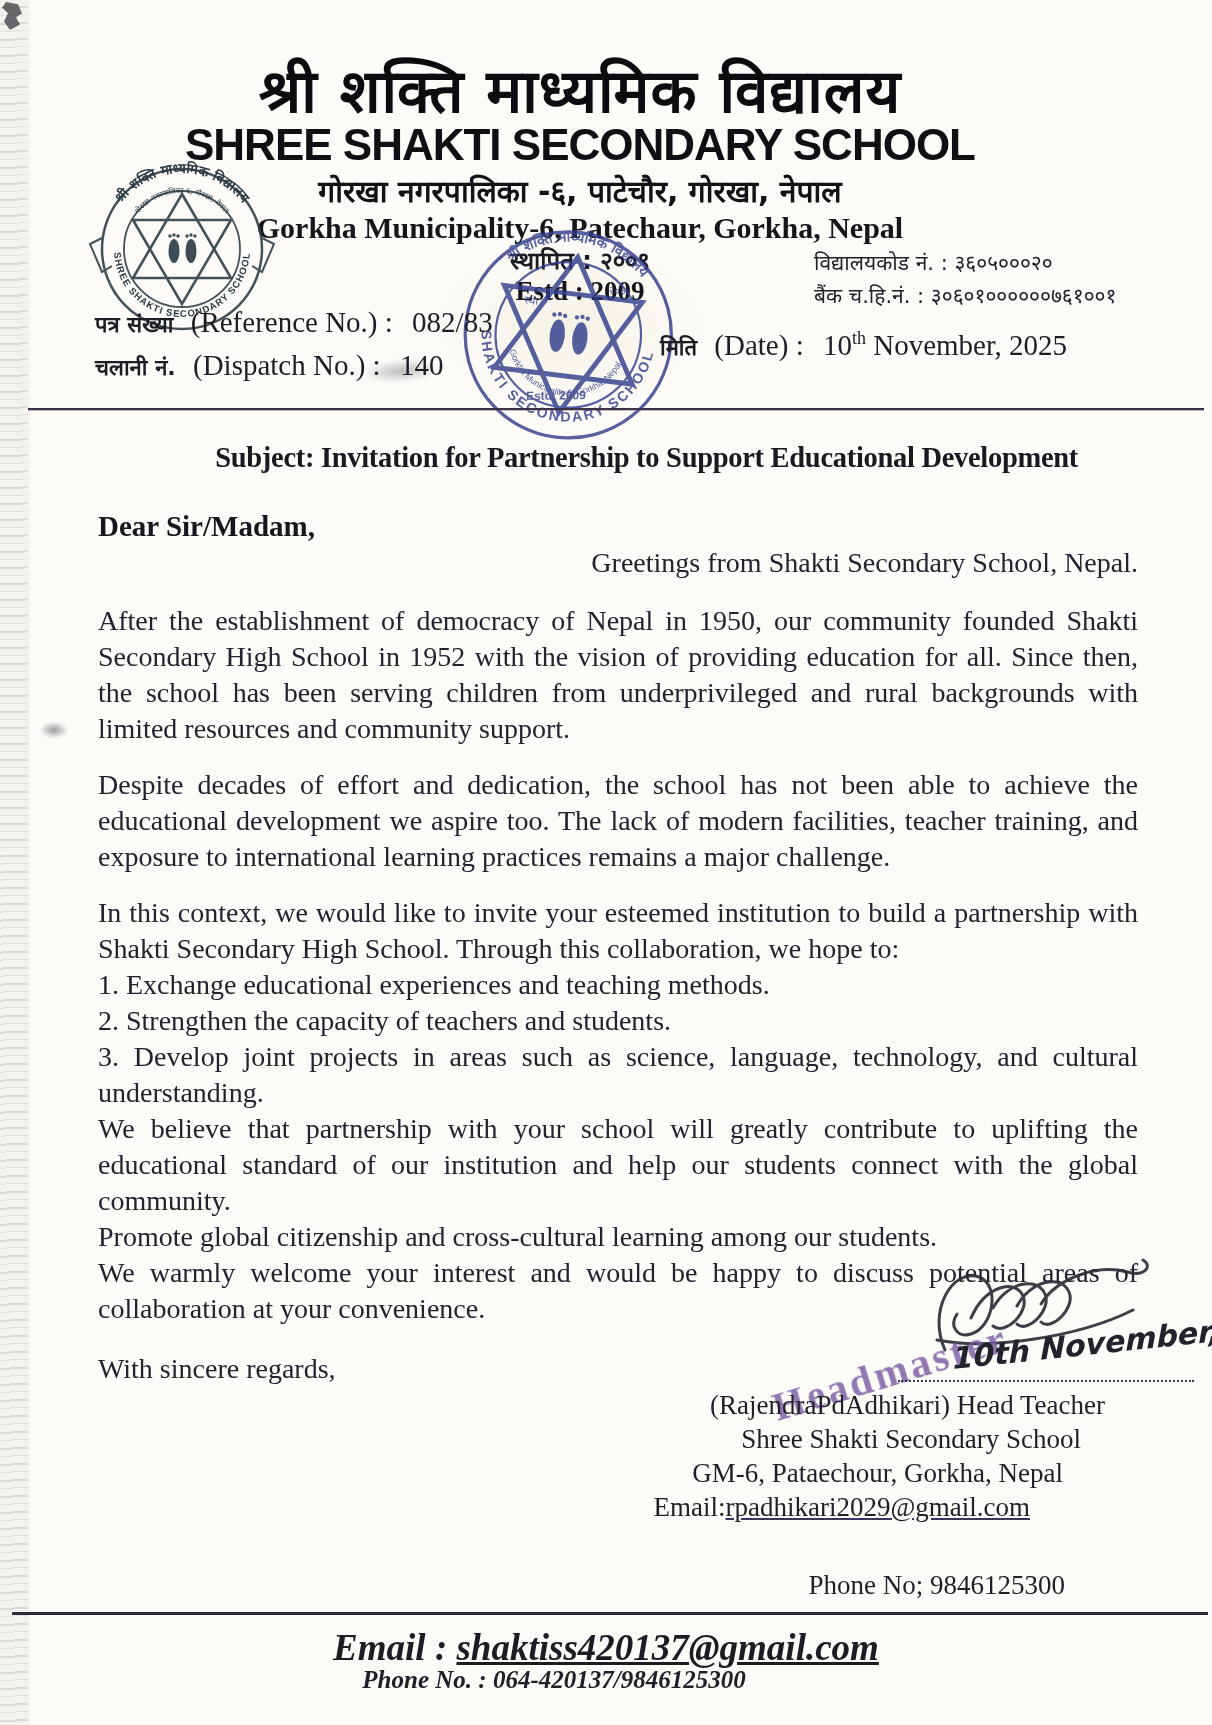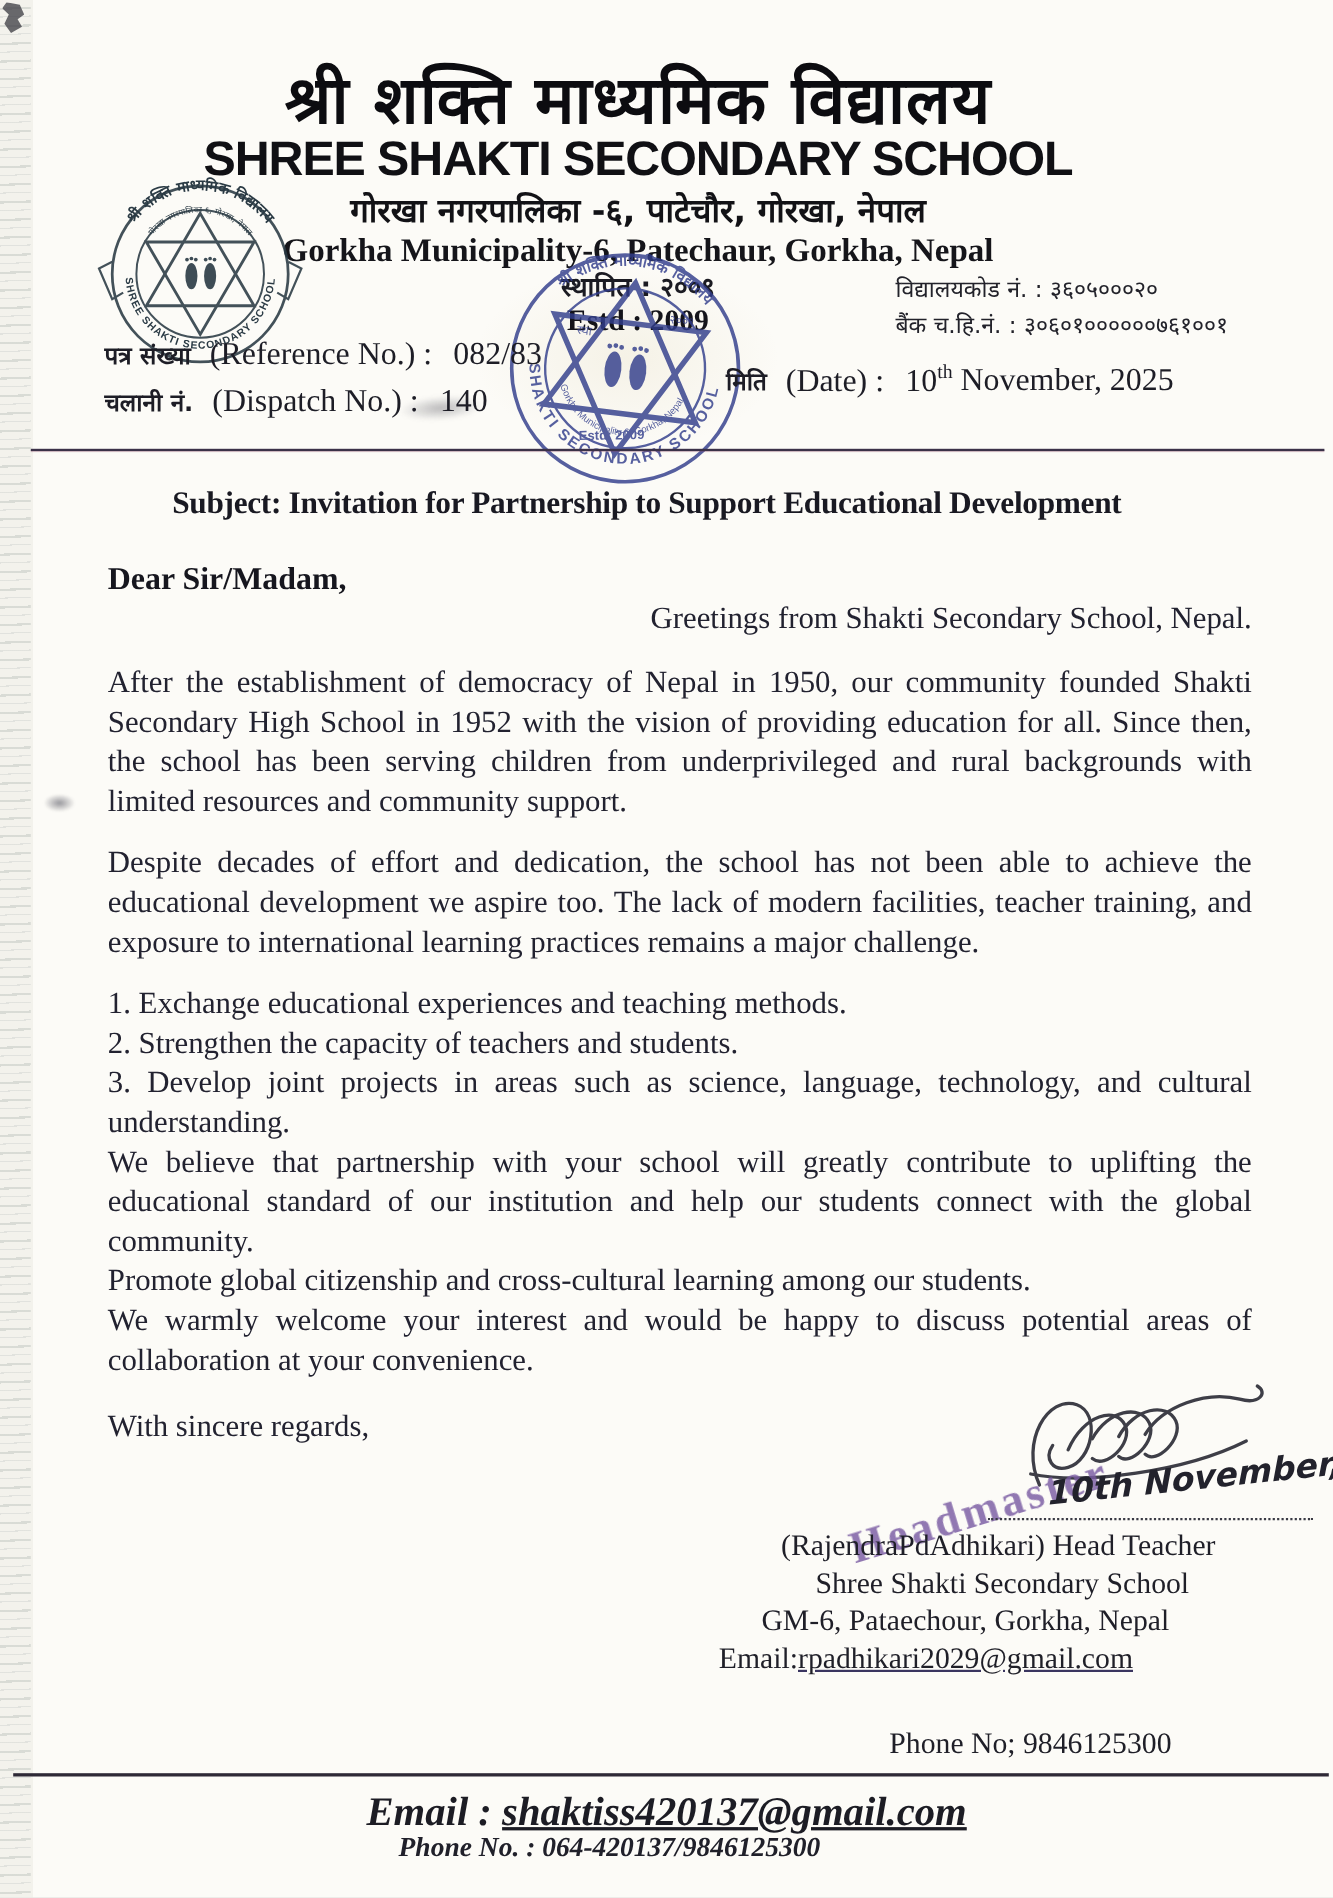--- a/index.html
+++ b/index.html
@@ -71,21 +71,21 @@
   .refval{margin-left:12px;}
   sup{font-size:.62em;}
   .rule-top{
     position:absolute;left:28px;top:408px;width:1176px;height:2px;
     background:#3b3148;box-shadow:0 1px 0 rgba(120,60,90,.35);
   }
 
   
   .doc{position:absolute;left:98px;top:440px;width:1040px;
     font-size:28px;line-height:36px;color:#222230;}
-  .subject{text-align:center;font-weight:bold;font-size:28.5px;
+  .subject{text-align:right;font-weight:bold;font-size:28.5px;
     color:#191922;padding-right:60px;margin-bottom:32px;letter-spacing:-.3px;}
   .salutation{font-weight:bold;font-size:29px;margin-bottom:1px;color:#16161e;}
   .intro{margin-bottom:22px;text-align:right;}
   .para{text-align:justify;margin:0 0 20px 0;}
   .tight{margin:0;text-align:justify;}
   .closing{margin-top:24px;}
 
   
   .sig-svg{position:absolute;left:925px;top:1252px;pointer-events:none;}
   .hm-stamp{
@@ -237,20 +237,21 @@
 
   <div class="doc">
     <div class="subject">
       <span>Subject:</span>
       <span>Invitation for Partnership to Support Educational Development</span>
     </div>
     <div class="salutation">Dear Sir/Madam,</div>
     <div class="intro">Greetings from Shakti Secondary School, Nepal.</div>
     <p class="para">After the establishment of democracy of Nepal in 1950, our community founded Shakti Secondary High School in 1952 with the vision of providing education for all. Since then, the school has been serving children from underprivileged and rural backgrounds with limited resources and community support.</p>
     <p class="para">Despite decades of effort and dedication, the school has not been able to achieve the educational development we aspire too. The lack of modern facilities, teacher training, and exposure to international learning practices remains a major challenge.</p>
+    <p class="tight">In this context, we would like to invite your esteemed institution to build a partnership with Shakti Secondary High School. Through this collaboration, we hope to:</p>
     <div class="tight">1. Exchange educational experiences and teaching methods.</div>
     <div class="tight">2. Strengthen the capacity of teachers and students.</div>
     <div class="tight">3. Develop joint projects in areas such as science, language, technology, and cultural understanding.</div>
     <div class="tight">We believe that partnership with your school will greatly contribute to uplifting the educational standard of our institution and help our students connect with the global community.</div>
     <div class="tight">Promote global citizenship and cross-cultural learning among our students.</div>
     <div class="tight">We warmly welcome your interest and would be happy to discuss potential areas of collaboration at your convenience.</div>
     <div class="closing">With sincere regards,</div>
   </div>
 
   <svg class="sig-svg" width="250" height="120" viewBox="0 0 250 120">

